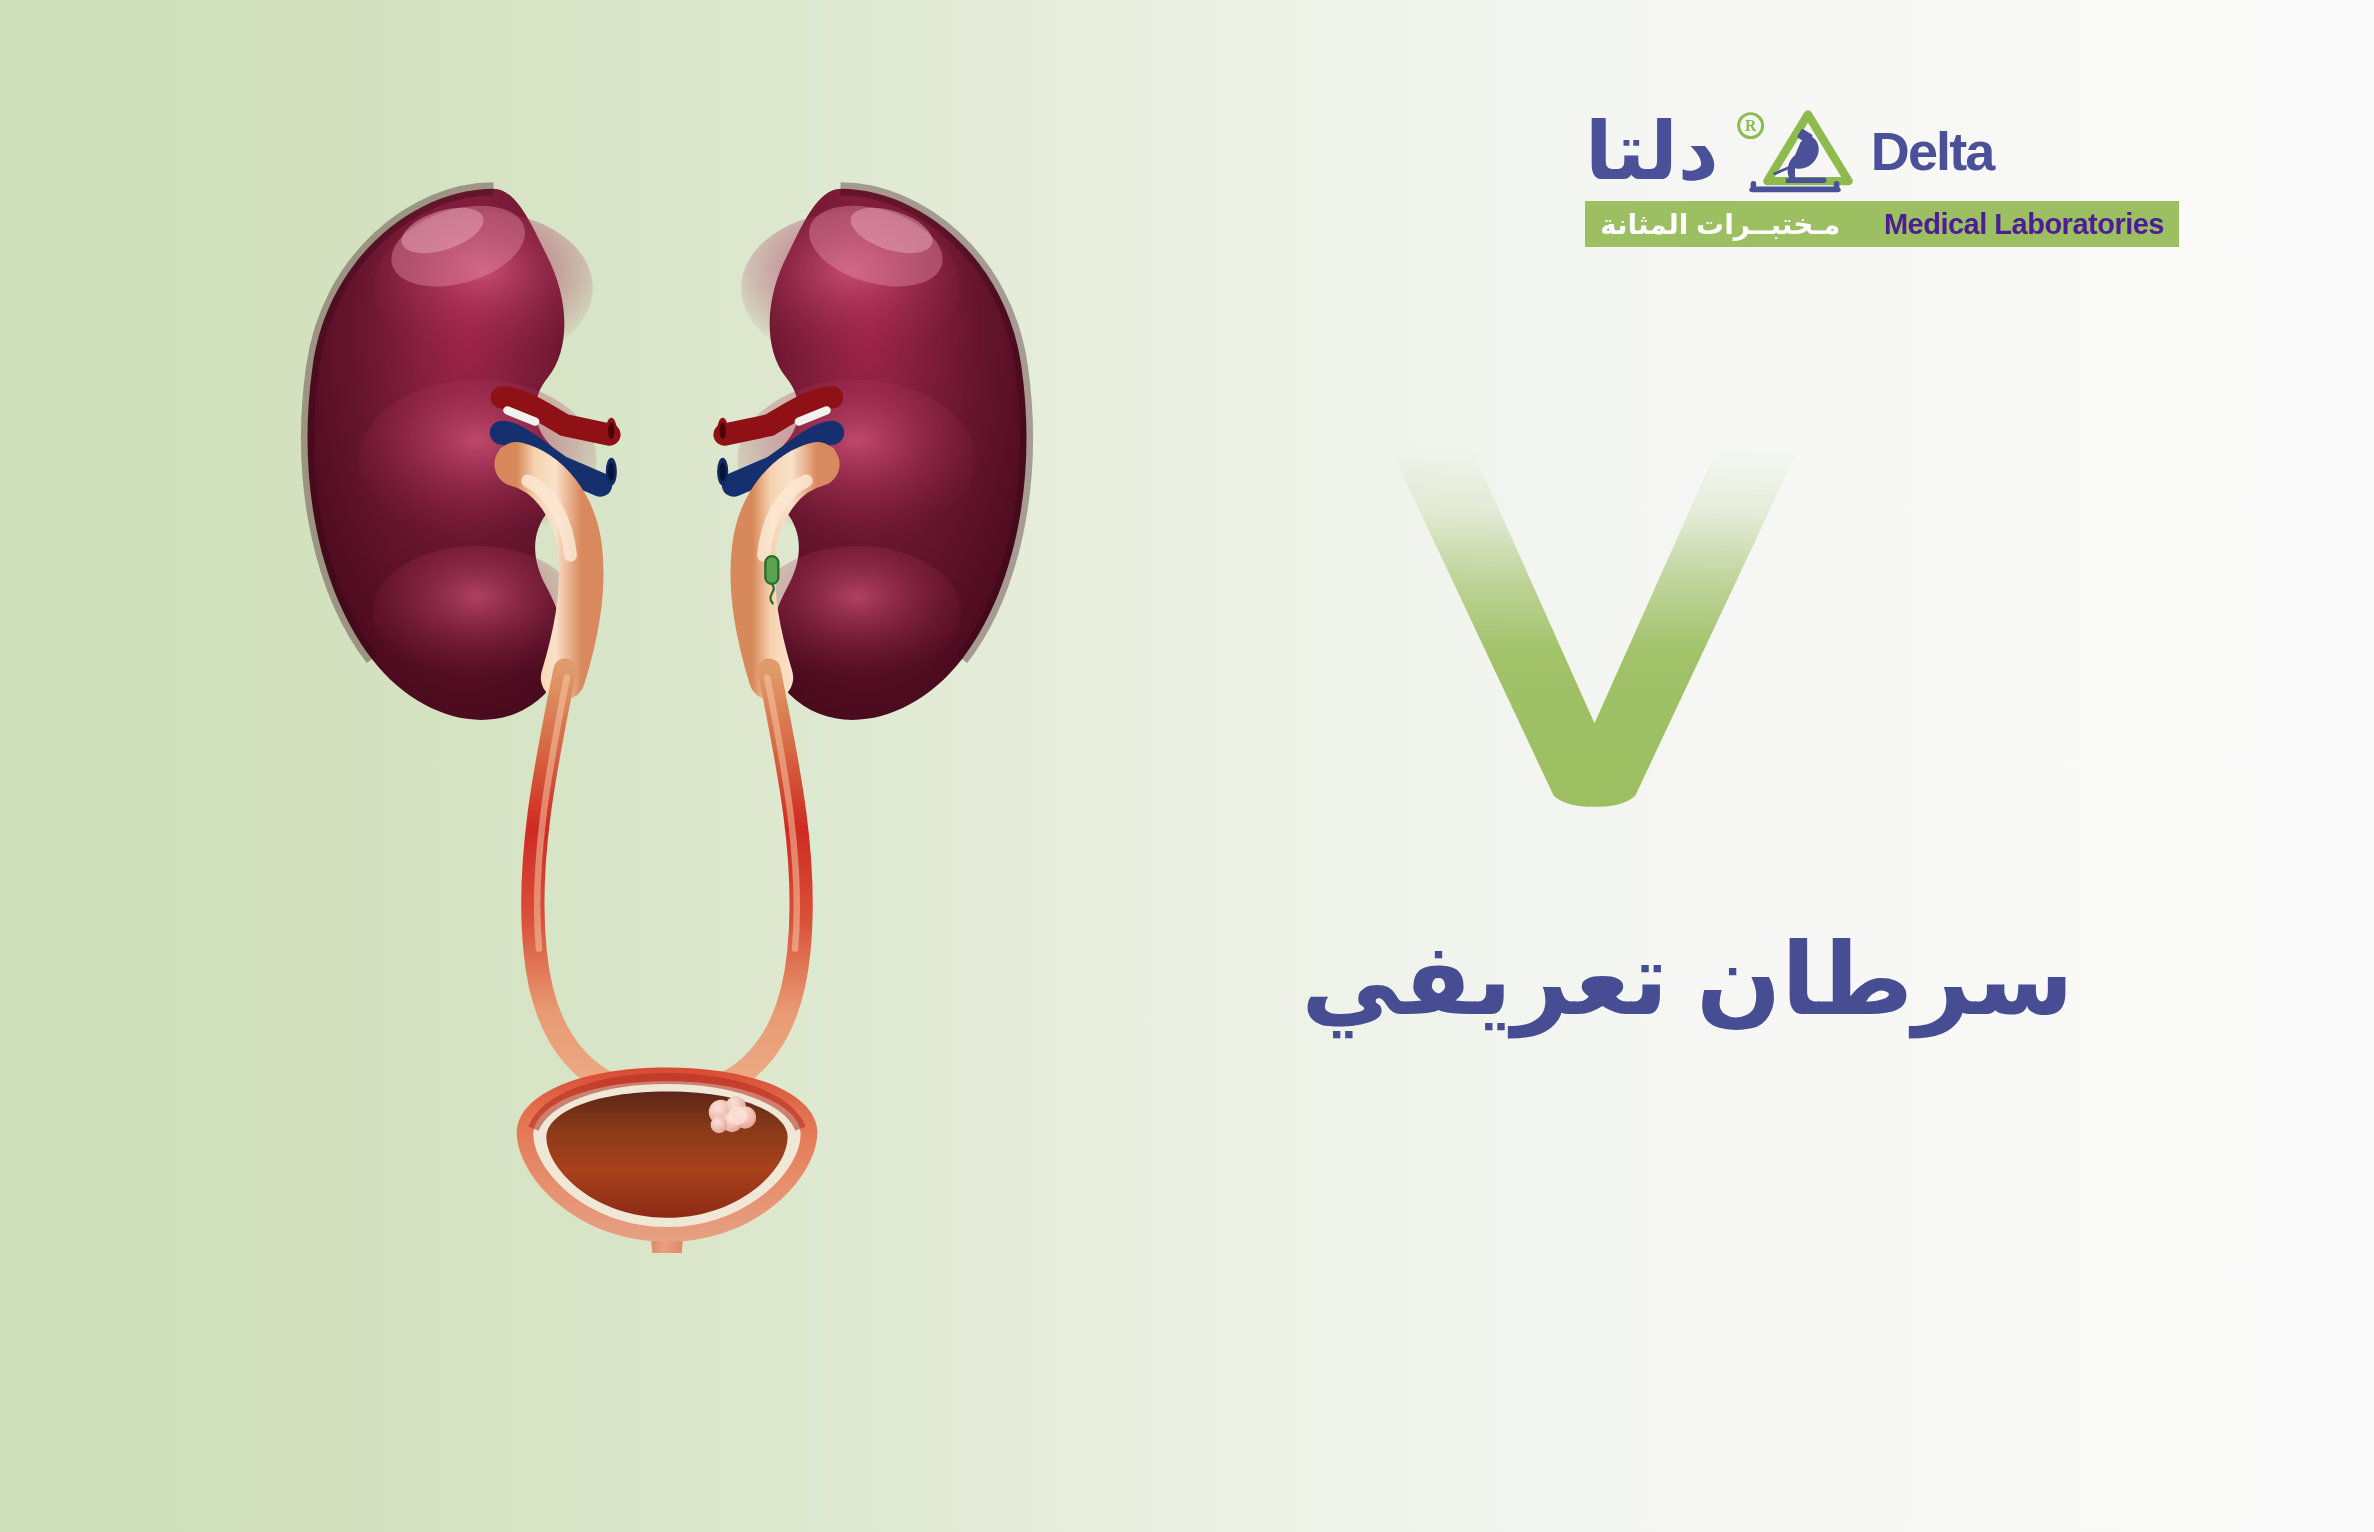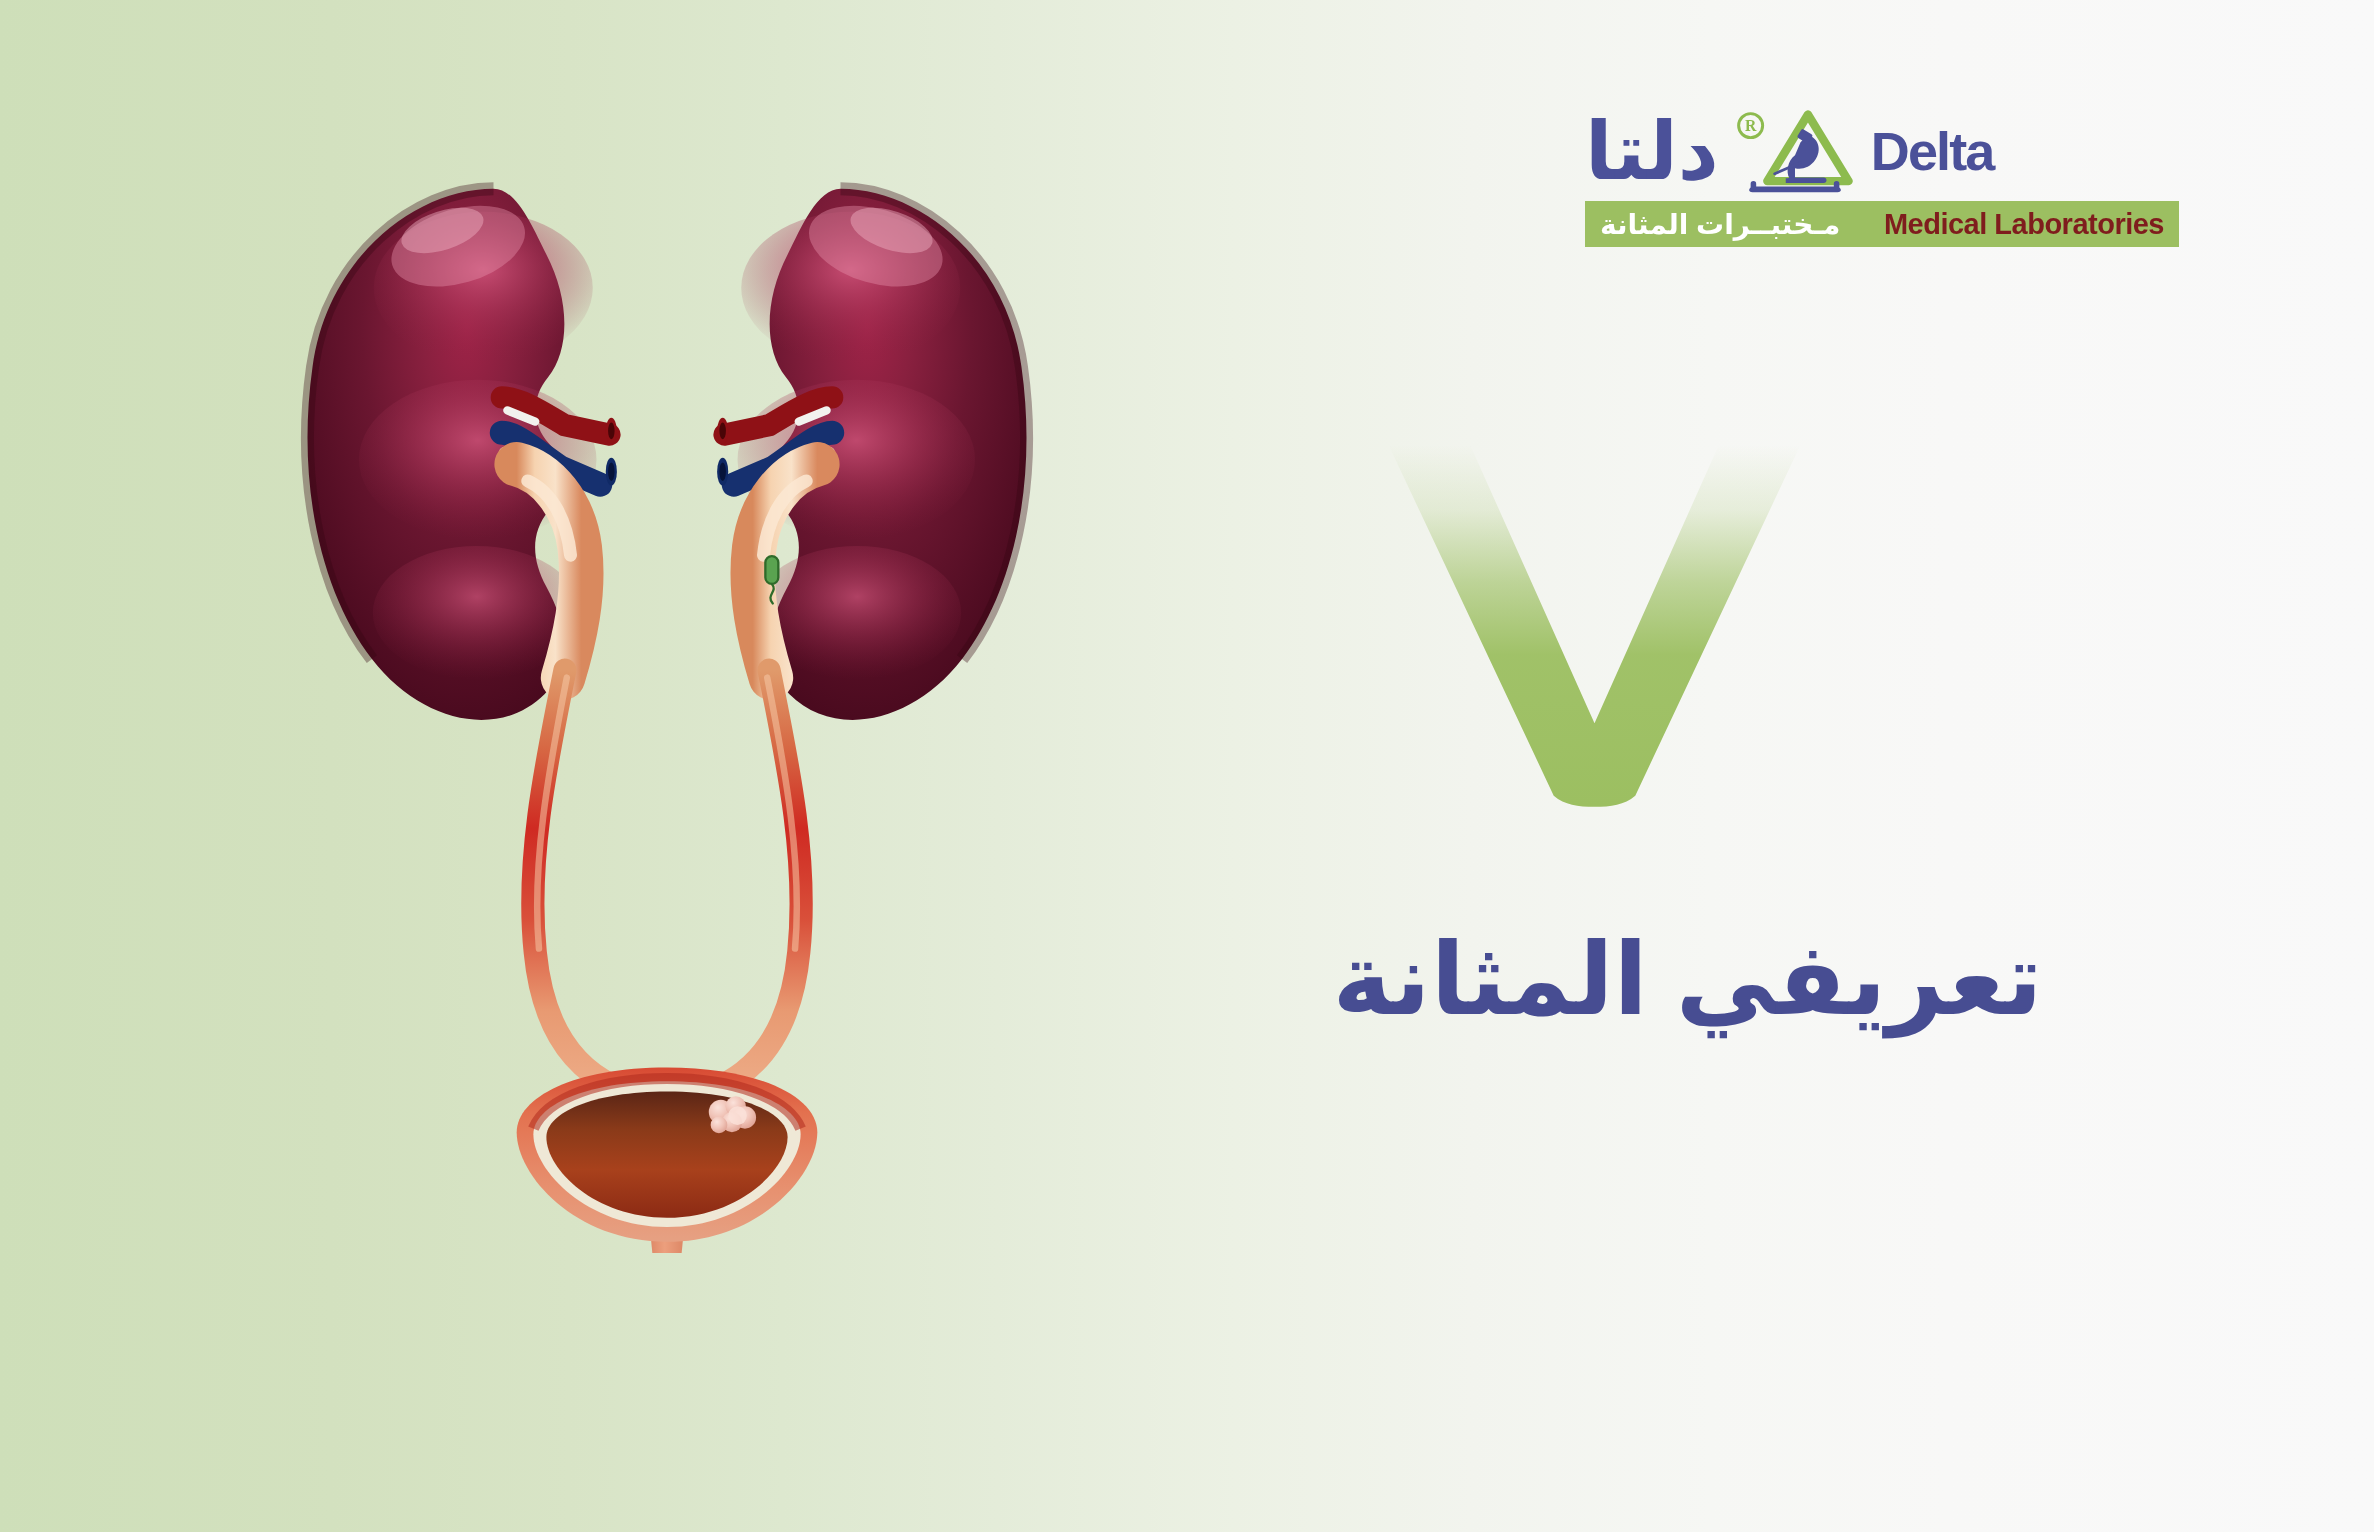--- a/index.html
+++ b/index.html
@@ -102,21 +102,21 @@
     box-sizing: border-box;
   }
   .logo-bar-ar {
     color: #ffffff;
     font-size: 28px;
     font-weight: 700;
     direction: rtl;
     letter-spacing: 0.9px;
   }
   .logo-bar-en {
-    color: #7f1d1d;
+    color: #4c1d95;
     font-size: 29px;
     font-weight: 700;
     direction: ltr;
     font-family: "Liberation Sans", sans-serif;
     letter-spacing: -0.5px;
   }
 
   
   .chevron {
     position: absolute;
@@ -405,18 +405,18 @@
             <stop offset="100%" stop-color="#9cbf61" stop-opacity="1"></stop>
           </linearGradient>
         </defs>
         <path d="M18 0 L106 0 L240 300 L374 0 L462 0 L284 378
                  C272 388 258 390 240 390
                  C222 390 208 388 196 378 Z" fill="url(#chevFade)"></path>
       </svg>
     </div>
 
     <div class="headline">
-      <div class="headline-main">تعريفي المثانة</div>
+      <div class="headline-main">سرطان تعريفي</div>
     </div>
 
   </div>
 </div>
 
 
 </body></html>

